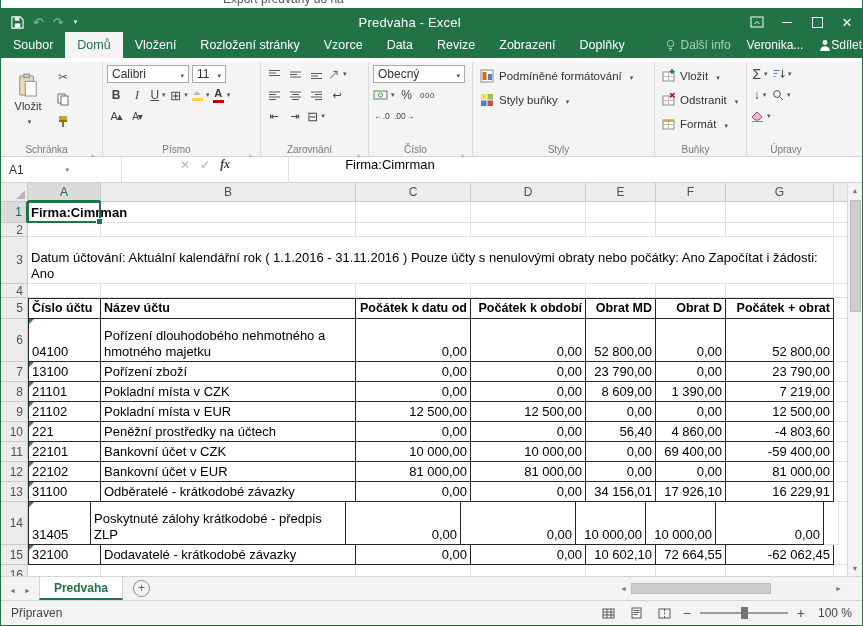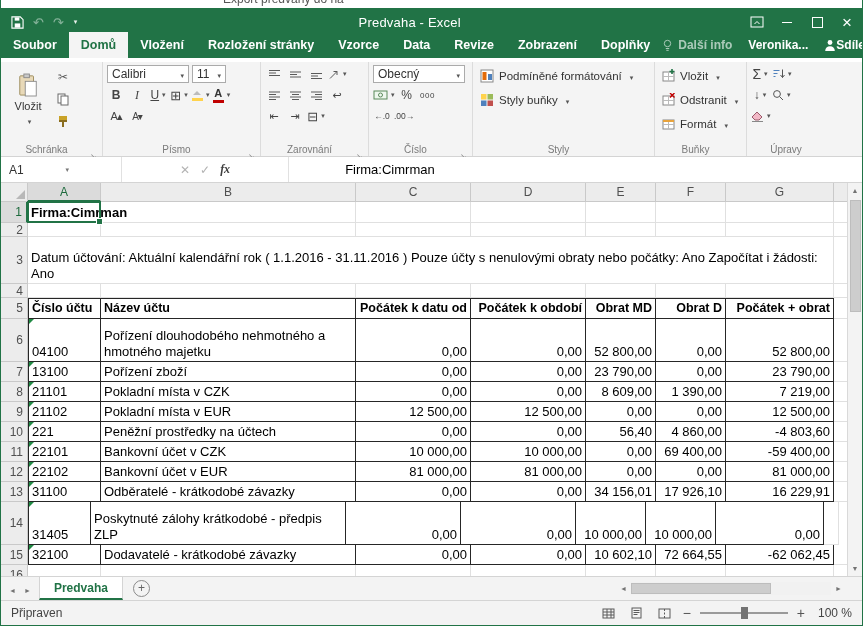--- a/index.html
+++ b/index.html
@@ -19,25 +19,25 @@
   .ic-undo::before{content:"↶";font-size:13px;} .ic-redo::before{content:"↷";font-size:13px;}
   .daw::after{content:"▾";font-size:7px;color:#fff;margin-left:1px;opacity:.9;}
   .wtitle{flex:1;text-align:center;font-size:13px;letter-spacing:.2px;}
   .wincontrols{display:flex;height:28px;}
   .wbtn{width:30px;height:28px;display:flex;align-items:center;justify-content:center;}
   .ic-minbar{width:10px;height:1px;background:#fff;display:inline-block;}
   .ic-maxbox{width:9px;height:9px;border:1px solid #fff;display:inline-block;}
   .ic-close::before{content:"×";font-size:17px;line-height:1;}
 
   
-  .tabrow{position:absolute;left:0;top:32px;width:100%;height:26px;background:#217346;display:flex;align-items:stretch;color:#fff;font-weight:bold;}
+  .tabrow{position:absolute;left:0;top:32px;width:100%;height:26px;background:#217346;display:flex;align-items:stretch;color:#fff;}
   .tabs{display:flex;}
   .tab{height:26px;line-height:26px;padding:0 12px;font-size:12.5px;white-space:nowrap;}
   .tab.active{background:#f4f4f4;color:#217346;}
-  .tabright{margin-left:auto;display:flex;align-items:center;gap:16px;padding-right:12px;font-size:12px;white-space:nowrap;}
+  .tabright{margin-left:auto;display:flex;align-items:center;gap:16px;font-size:12px;white-space:nowrap;}
   .tellme{display:flex;align-items:center;gap:5px;opacity:.62;}
   .sharebtn{display:flex;align-items:center;gap:0;}
 
   
   .ribbon{position:absolute;left:0;top:62px;width:100%;height:95px;background:#f4f4f4;border-bottom:1px solid #d4d4d4;display:flex;box-sizing:border-box;}
   .group{position:relative;border-right:1px solid #dcdcdc;padding:3px 4px 14px 4px;box-sizing:border-box;flex:0 0 auto;}
   .glabel{position:absolute;bottom:1px;left:0;right:10px;text-align:center;font-size:10px;color:#7a7a7a;white-space:nowrap;}
   .launcher{position:absolute;bottom:1px;right:2px;width:10px;height:10px;color:#8a8a8a;}
   .launcher::before{content:"↘";font-size:8px;}
   .grows{display:flex;flex-direction:column;gap:3px;}
@@ -64,21 +64,21 @@
   .ic-wrap::before{content:"↩";font-size:11px;}
   .ic-merge::before{content:"⊟";font-size:13px;}
   .ic-indl::before{content:"⇤";font-size:11px;}
   .ic-indr::before{content:"⇥";font-size:11px;}
   .colorbar{display:flex;flex-direction:column;align-items:center;line-height:1;}
   .colorbar b{font-size:11px;font-weight:bold;color:#333;}
   .bar-red{width:11px;height:3px;background:#c00000;margin-top:1px;}
   .bar-yel{width:11px;height:3px;background:#ffd34d;margin-top:1px;}
 
   
-  .fbar{position:absolute;left:0;top:157px;width:100%;height:26px;background:#fff;border-bottom:1px solid #d4d4d4;display:flex;align-items:center;box-sizing:border-box;gap:48px;}
+  .fbar{position:absolute;left:0;top:157px;width:100%;height:26px;background:#fff;border-bottom:1px solid #d4d4d4;display:flex;align-items:flex-start;box-sizing:border-box;gap:48px;}
   .namebox{width:72px;height:100%;display:flex;align-items:center;padding-left:8px;font-size:12px;color:#333;box-sizing:border-box;}
   .namebox::after{content:"▾";font-size:7px;color:#777;margin-left:auto;margin-right:4px;}
   .fdiv{width:1px;height:100%;background:#e1e1e1;}
   .fxicons{display:flex;align-items:center;gap:10px;padding:0 10px;color:#b3b3b3;font-size:12px;}
   .fx{color:#3f3f3f;font-style:italic;font-family:"Liberation Serif",serif;font-weight:bold;}
   .fvalue{flex:1;font-size:13px;color:#000;padding-left:8px;}
 
   
   .sheet{position:absolute;left:0;top:183px;width:100%;height:393px;overflow:hidden;background:#fff;}
   .gridwrap{position:absolute;left:0;top:0;width:848px;height:393px;overflow:hidden;}

